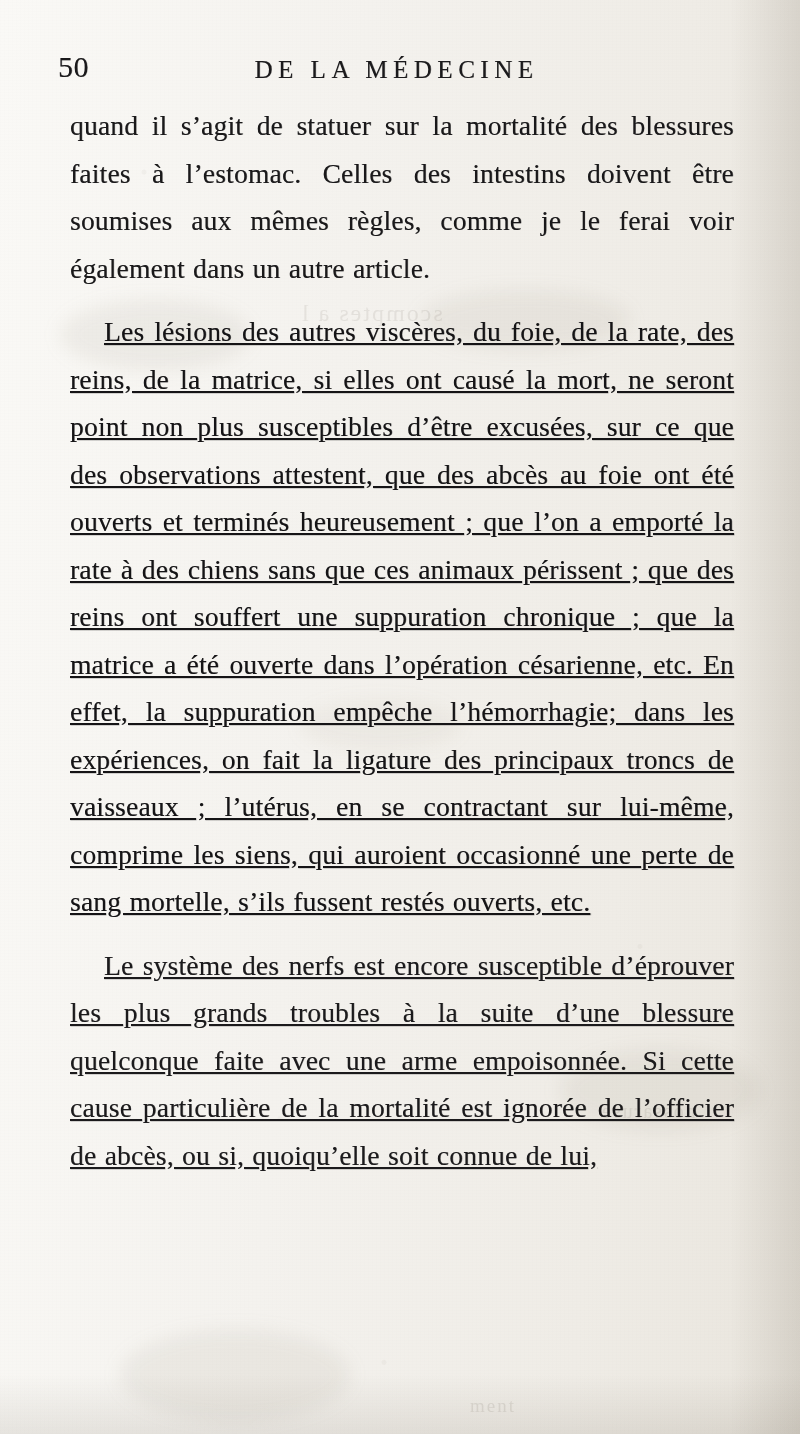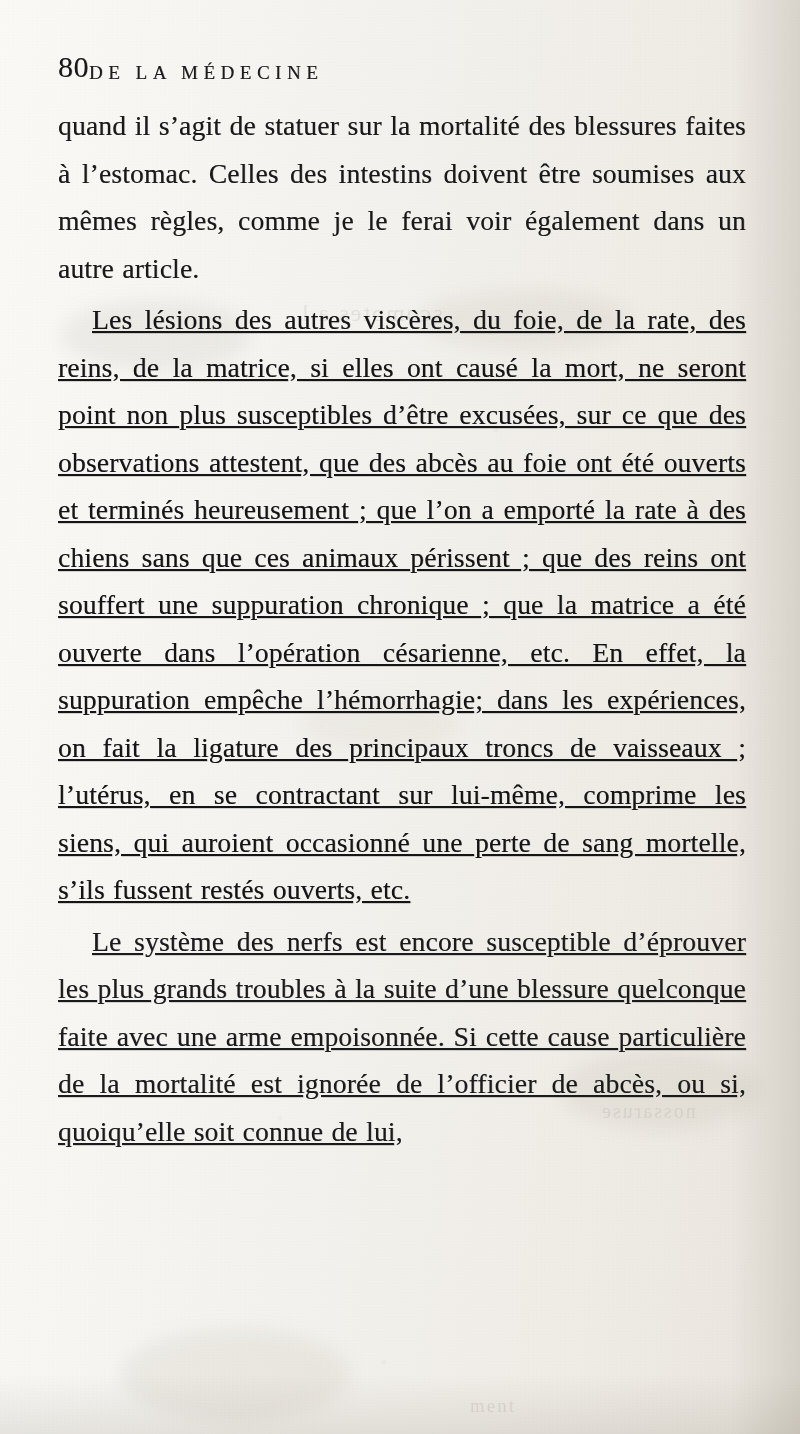--- a/index.html
+++ b/index.html
@@ -67,23 +67,23 @@
     font-size: 30px;
     color: #19181a;
     letter-spacing: 0.5px;
     line-height: 1;
     margin-bottom: 2px;
     text-shadow: 0.4px 0.3px 0 rgba(0,0,0,0.35);
   }
 
   .running-title {
     flex: 1;
-    text-align: left;
+    text-align: center;
     font-family: "Liberation Serif", serif;
-    font-size: 19px;
+    font-size: 25px;
     letter-spacing: 5.5px;
     color: #1b1a1c;
     padding-right: 38px;
     text-shadow: 0.5px 0.4px 0 rgba(0,0,0,0.4);
     white-space: nowrap;
   }
 
   .body-text {
     margin: 18px 50px 0 54px;
     font-family: "Liberation Serif", serif;
@@ -91,21 +91,21 @@
     line-height: 47.5px;
     color: #131214;
     text-align: justify;
     text-justify: inter-word;
     letter-spacing: 0.2px;
     word-spacing: 1.2px;
     text-shadow: 0.45px 0.35px 0.2px rgba(0,0,0,0.45);
   }
 
   .body-text p {
-    margin: 4px;
+    margin: 16px;
   }
 
   .body-text p.indent {
     text-indent: 34px;
     text-decoration: underline;
   }
 
   
   .ink-1 { opacity: 0.97; }
   .ink-2 { opacity: 0.99; }
@@ -153,21 +153,21 @@
   <div class="blotch" style="left:120px; top:1330px; width:230px; height:90px;"></div>
   <div class="blotch" style="left:300px; top:700px;  width:160px; height:50px; background:rgba(150,138,120,0.07);"></div>
 
   <div class="ghost g1">scomptes a l</div>
   <div class="ghost g2">nossaruse</div>
   <div class="ghost g3">ment</div>
 
   <div class="content">
 
     <header class="page-header">
-      <div class="folio">80</div>
+      <div class="folio">50</div>
       <div class="running-title">DE LA MÉDECINE</div>
     </header>
 
     <section class="body-text">
       <p class="ink-1">quand il s’agit de statuer sur la mortalité des blessures faites à l’estomac. Celles des intestins doivent être soumises aux mêmes règles, comme je le ferai voir également dans un autre article.</p>
       <p class="indent ink-2">Les lésions des autres viscères, du foie, de la rate, des reins, de la matrice, si elles ont causé la mort, ne seront point non plus susceptibles d’être excusées, sur ce que des observations attestent, que des abcès au foie ont été ouverts et terminés heureusement ; que l’on a emporté la rate à des chiens sans que ces animaux périssent ; que des reins ont souffert une suppuration chronique ; que la matrice a été ouverte dans l’opération césarienne, etc. En effet, la suppuration empêche l’hémorrhagie; dans les expériences, on fait la ligature des principaux troncs de vaisseaux ; l’utérus, en se contractant sur lui-même, comprime les siens, qui auroient occasionné une perte de sang mortelle, s’ils fussent restés ouverts, etc.</p>
       <p class="indent ink-3">Le système des nerfs est encore susceptible d’éprouver les plus grands troubles à la suite d’une blessure quelconque faite avec une arme empoisonnée. Si cette cause particulière de la mortalité est ignorée de l’officier de abcès, ou si, quoiqu’elle soit connue de lui,</p>
     </section>
 
   </div>

